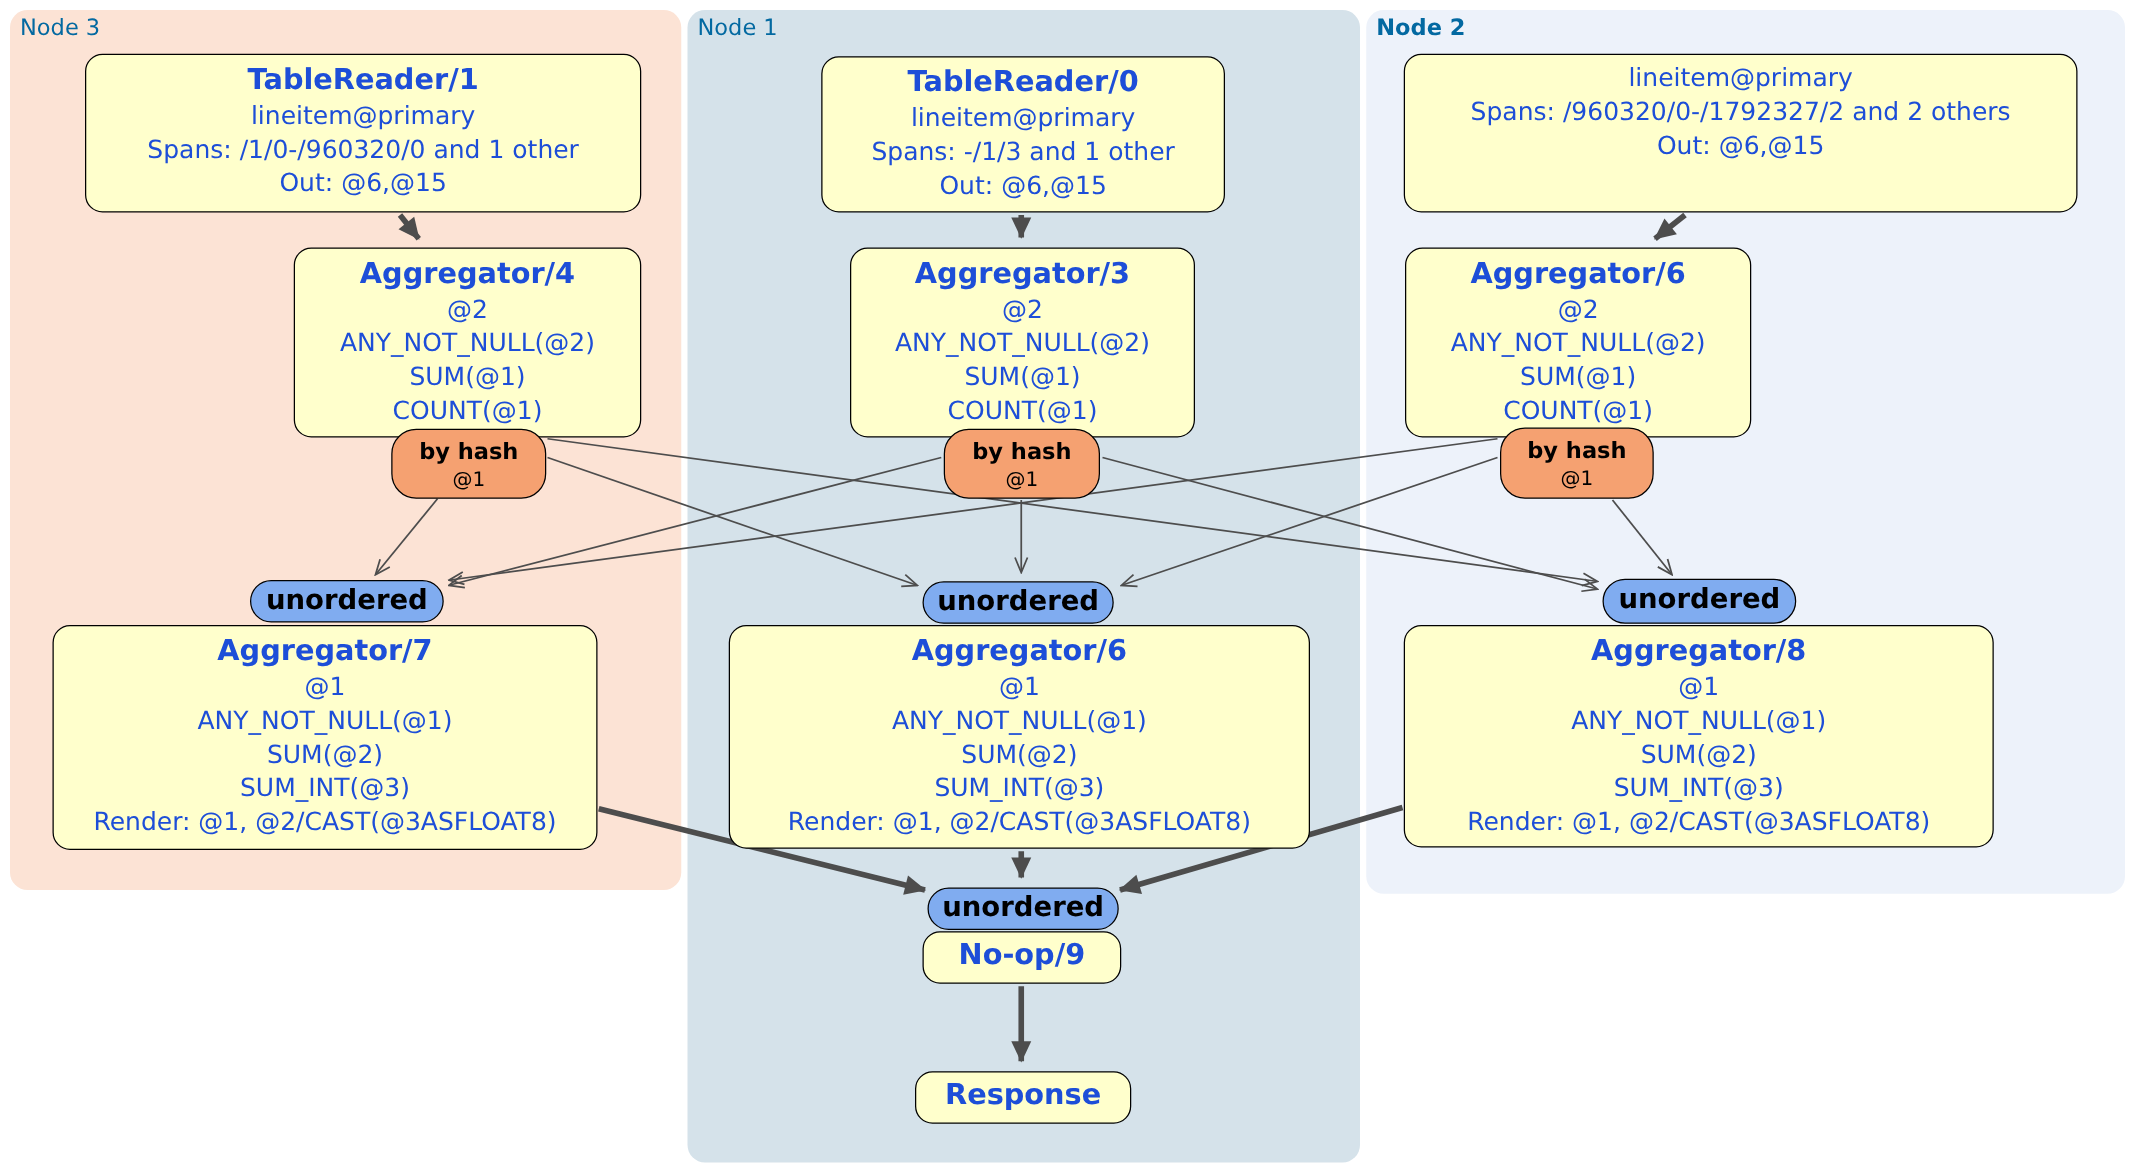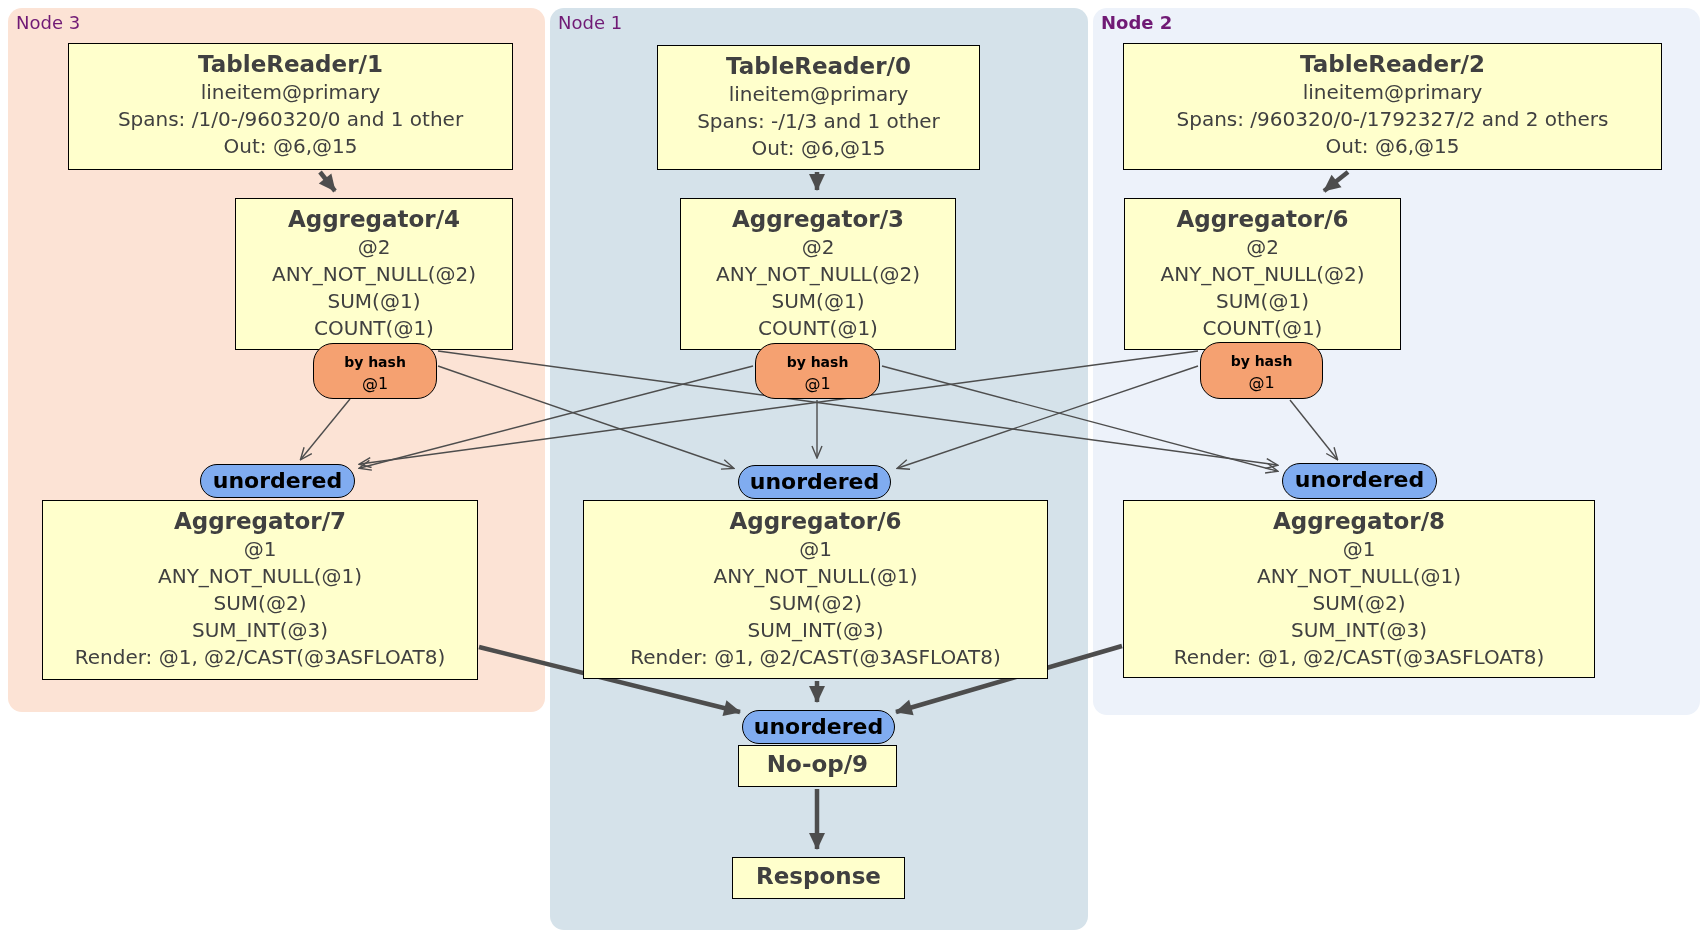--- a/index.html
+++ b/index.html
@@ -1,30 +1,30 @@
 <!DOCTYPE html>
 <html><head>
 <meta charset="utf-8">
 <style>
   html,body{margin:0;padding:0;background:#ffffff;font-family:"DejaVu Sans","Liberation Sans",sans-serif;}
   #canvas{position:relative;width:1708px;height:940px;background:#ffffff;overflow:hidden;}
 
   .region{position:absolute;border-radius:14px;}
-  .region-label{position:absolute;font-size:18px;color:#701a75;}
+  .region-label{position:absolute;font-size:18px;color:#0369a1;}
 
   #edges{position:absolute;left:0;top:0;z-index:2;}
 
-  .pbox{position:absolute;z-index:3;background:#ffffcc;border:1.6px solid #000;border-radius:0;
-        text-align:center;color:#404040;box-sizing:border-box;padding-top:5px;}
+  .pbox{position:absolute;z-index:3;background:#ffffcc;border:1.6px solid #000;border-radius:14px;
+        text-align:center;color:#1d4ed8;box-sizing:border-box;padding-top:5px;}
   .pbox .title{font-weight:bold;font-size:23px;line-height:30px;white-space:nowrap;}
   .pbox .line{font-size:20px;line-height:27px;white-space:nowrap;}
 
   .router{position:absolute;z-index:4;border:1.7px solid #000;text-align:center;color:#000;box-sizing:border-box;}
   .router.hash{background:#f5a171;border-radius:20px;padding-top:6px;}
-  .router.hash .rlabel{font-weight:bold;font-size:14px;line-height:24px;}
+  .router.hash .rlabel{font-weight:bold;font-size:18px;line-height:24px;}
   .router.hash .rsub{font-size:16px;line-height:20px;}
   .router.unordered{background:#80acf0;border-radius:18px;}
   .router.unordered .rlabel{font-weight:bold;font-size:22px;line-height:31px;border-radius:11px;}
 </style>
 </head>
 <body>
 
 <div id="canvas">
 
   <div class="region" style="left:8px;top:8px;width:537px;height:704px;background:#fce3d5;"></div>
@@ -76,21 +76,20 @@
   </div>
 
   <div class="pbox" style="left:657px;top:45px;width:323px;height:125px;">
     <div class="title">TableReader/0</div>
     <div class="line">lineitem@primary</div>
     <div class="line">Spans: -/1/3 and 1 other</div>
     <div class="line">Out: @6,@15</div>
   </div>
 
   <div class="pbox" style="left:1123px;top:43px;width:539px;height:127px;">
-    <div class="title">TableReader/2</div>
     <div class="line">lineitem@primary</div>
     <div class="line">Spans: /960320/0-/1792327/2 and 2 others</div>
     <div class="line">Out: @6,@15</div>
   </div>
 
   <div class="pbox" style="left:235px;top:198px;width:278px;height:152px;">
     <div class="title">Aggregator/4</div>
     <div class="line">@2</div>
     <div class="line">ANY_NOT_NULL(@2)</div>
     <div class="line">SUM(@1)</div>

